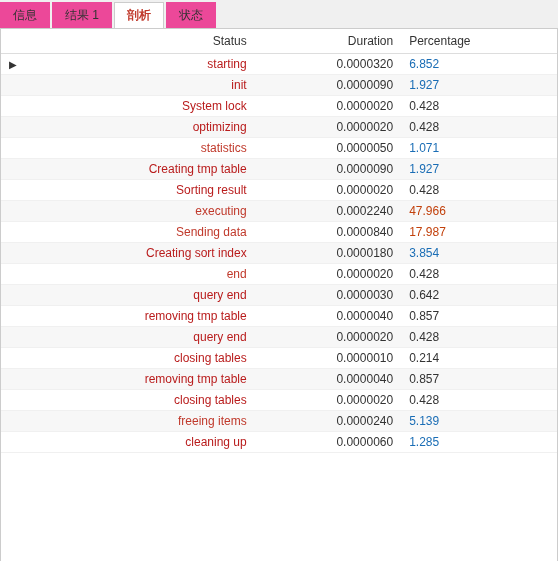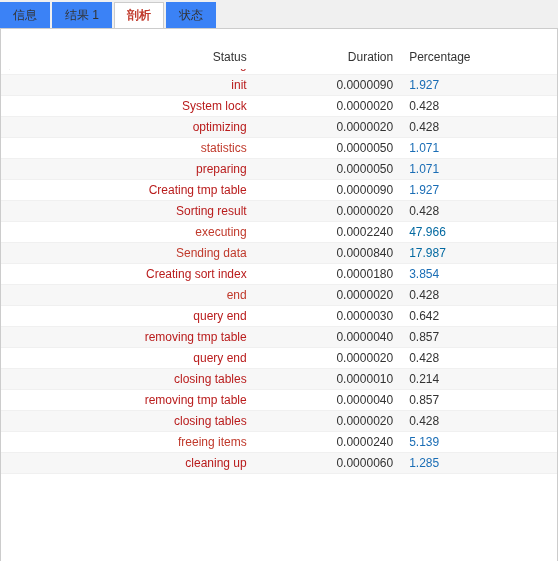--- a/index.html
+++ b/index.html
@@ -16,21 +16,21 @@
       background: #f0f0f0;
       border-bottom: 1px solid #ccc;
       padding-top: 2px;
     }
     .tab {
       padding: 4px 12px;
       cursor: pointer;
       border: 1px solid transparent;
       border-bottom: none;
       margin-right: 2px;
-      background: #3b82f6;
+      background: #ec4899;
       color: #333;
       font-size: 12px;
     }
     .tab.active {
       background: #fff;
       border-color: #ccc;
       border-bottom-color: #fff;
       color: #c0392b;
       font-weight: bold;
     }
@@ -46,21 +46,21 @@
       border-collapse: collapse;
     }
     thead th {
       background: #fff;
       padding: 5px 8px;
       text-align: left;
       font-weight: normal;
       color: #333;
       border-bottom: 1px solid #ddd;
       position: sticky;
-      top: 16px;
+      top: 0;
       background: #fff;
     }
     thead th:nth-child(2),
     thead th:nth-child(3) {
       text-align: right;
     }
     tbody tr:nth-child(even) {
       background: #f7f7f7;
     }
     td {
@@ -80,21 +80,21 @@
       color: #b91c1c;
     }
     .row-label.red {
       color: #c0392b;
     }
     .arrow {
       color: #333;
       font-size: 10px;
     }
     .percentage-high {
-      color: #0369a1;
+      color: #c2410c;
     }
     .percentage-normal {
       color: #1a6db5;
       margin-left: 36px;
     }
   </style>
 </head>
 <body>
 
 <div>
@@ -140,26 +140,20 @@
             <td>0.428</td>
           </tr>
           <tr>
             <td class="arrow-cell"></td>
             <td class="row-label red">statistics</td>
             <td>0.0000050</td>
             <td class="percentage-normal">1.071</td>
           </tr>
           <tr>
             <td class="arrow-cell"></td>
-            <td class="row-label">preparing</td>
-            <td>0.0000050</td>
-            <td class="percentage-normal">1.071</td>
-          </tr>
-          <tr>
-            <td class="arrow-cell"></td>
             <td class="row-label">Creating tmp table</td>
             <td>0.0000090</td>
             <td class="percentage-normal">1.927</td>
           </tr>
           <tr>
             <td class="arrow-cell"></td>
             <td class="row-label">Sorting result</td>
             <td>0.0000020</td>
             <td>0.428</td>
           </tr>

